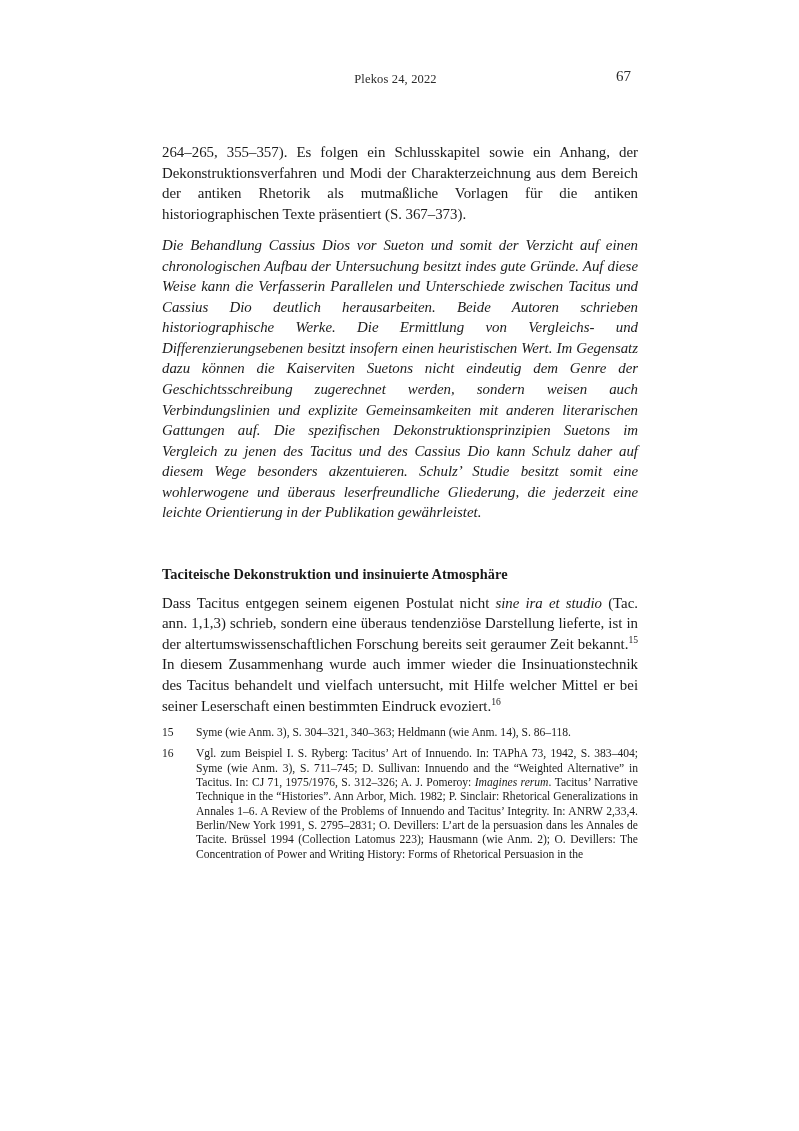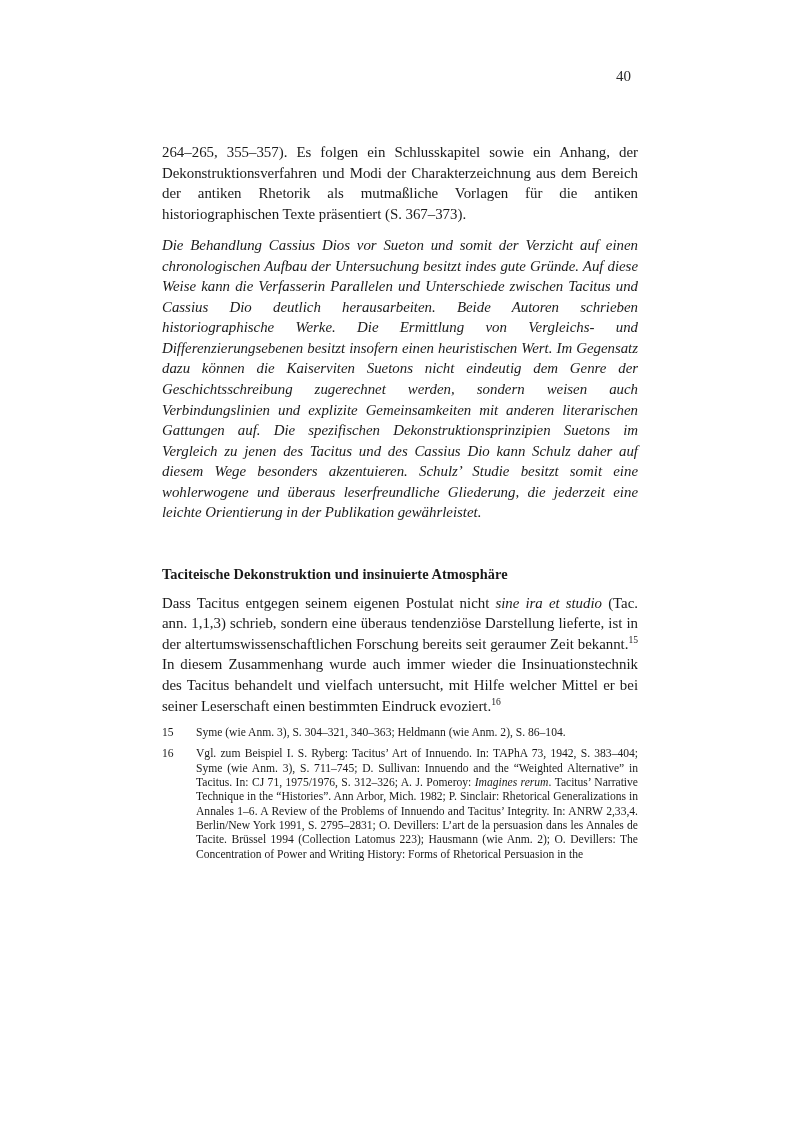--- a/index.html
+++ b/index.html
@@ -118,42 +118,43 @@
   .footnote .fn-text {
     display: block;
   }
 </style>
 </head>
 <body>
 
 <div class="page">
 
   <div class="running-head">
-    <span class="folio">40</span>
+    <span class="journal">Plekos 24, 2022</span>
+    <span class="folio">67</span>
   </div>
 
   <div class="textblock">
 
     <p class="body-par">264–265, 355–357). Es folgen ein Schlusskapitel sowie ein Anhang, der Dekonstruktionsverfahren und Modi der Charakterzeichnung aus dem Bereich der antiken Rhetorik als mutmaßliche Vorlagen für die antiken historiographischen Texte präsentiert (S. 367–373).</p>
 
     <p class="body-par">Die Behandlung Cassius Dios vor Sueton und somit der Verzicht auf einen chronologischen Aufbau der Untersuchung besitzt indes gute Gründe. Auf diese Weise kann die Verfasserin Parallelen und Unterschiede zwischen Tacitus und Cassius Dio deutlich herausarbeiten. Beide Autoren schrieben historiographische Werke. Die Ermittlung von Vergleichs- und Differenzierungsebenen besitzt insofern einen heuristischen Wert. Im Gegensatz dazu können die Kaiserviten Suetons nicht eindeutig dem Genre der Geschichtsschreibung zugerechnet werden, sondern weisen auch Verbindungslinien und explizite Gemeinsamkeiten mit anderen literarischen Gattungen auf. Die spezifischen Dekonstruktionsprinzipien Suetons im Vergleich zu jenen des Tacitus und des Cassius Dio kann Schulz daher auf diesem Wege besonders akzentuieren. Schulz’ Studie besitzt somit eine wohlerwogene und überaus leserfreundliche Gliederung, die jederzeit eine leichte Orientierung in der Publikation gewährleistet.</p>
 
     <div class="heading-wrap">
       <h2 class="section-heading">Taciteische Dekonstruktion und insinuierte Atmosphäre</h2>
     </div>
 
     <p class="body-par"><span>Dass Tacitus entgegen seinem eigenen Postulat nicht </span><em>sine ira et studio</em><span> (Tac. ann. 1,1,3) schrieb, sondern eine überaus tendenziöse Darstellung lieferte, ist in der altertumswissenschaftlichen Forschung bereits seit geraumer Zeit bekannt.</span><sup class="fn-ref">15</sup><span> In diesem Zusammenhang wurde auch immer wieder die Insinuationstechnik des Tacitus behandelt und vielfach untersucht, mit Hilfe welcher Mittel er bei seiner Leserschaft einen bestimmten Eindruck evoziert.</span><sup class="fn-ref">16</sup></p>
 
   </div>
 
   <div class="footnotes">
 
     <div class="footnote">
       <span class="fn-num">15</span>
-      <span class="fn-text">Syme (wie Anm. 3), S. 304–321, 340–363; Heldmann (wie Anm. 2), S. 86–104.</span>
+      <span class="fn-text">Syme (wie Anm. 3), S. 304–321, 340–363; Heldmann (wie Anm. 14), S. 86–118.</span>
     </div>
 
     <div class="footnote">
       <span class="fn-num">16</span>
       <span class="fn-text"><span>Vgl. zum Beispiel I. S. Ryberg: Tacitus’ Art of Innuendo. In: TAPhA 73, 1942, S. 383–404; Syme (wie Anm. 3), S. 711–745; D. Sullivan: Innuendo and the “Weighted Alternative” in Tacitus. In: CJ 71, 1975/1976, S. 312–326; A. J. Pomeroy: </span><em>Imagines rerum</em><span>. Tacitus’ Narrative Technique in the “Histories”. Ann Arbor, Mich. 1982; P. Sinclair: Rhetorical Generalizations in Annales 1–6. A Review of the Problems of Innuendo and Tacitus’ Integrity. In: ANRW 2,33,4. Berlin/New York 1991, S. 2795–2831; O. Devillers: L’art de la persuasion dans les Annales de Tacite. Brüssel 1994 (Collection Latomus 223); Hausmann (wie Anm. 2); O. Devillers: The Concentration of Power and Writing History: Forms of Rhetorical Persuasion in the</span></span>
     </div>
 
   </div>
 
 </div>

